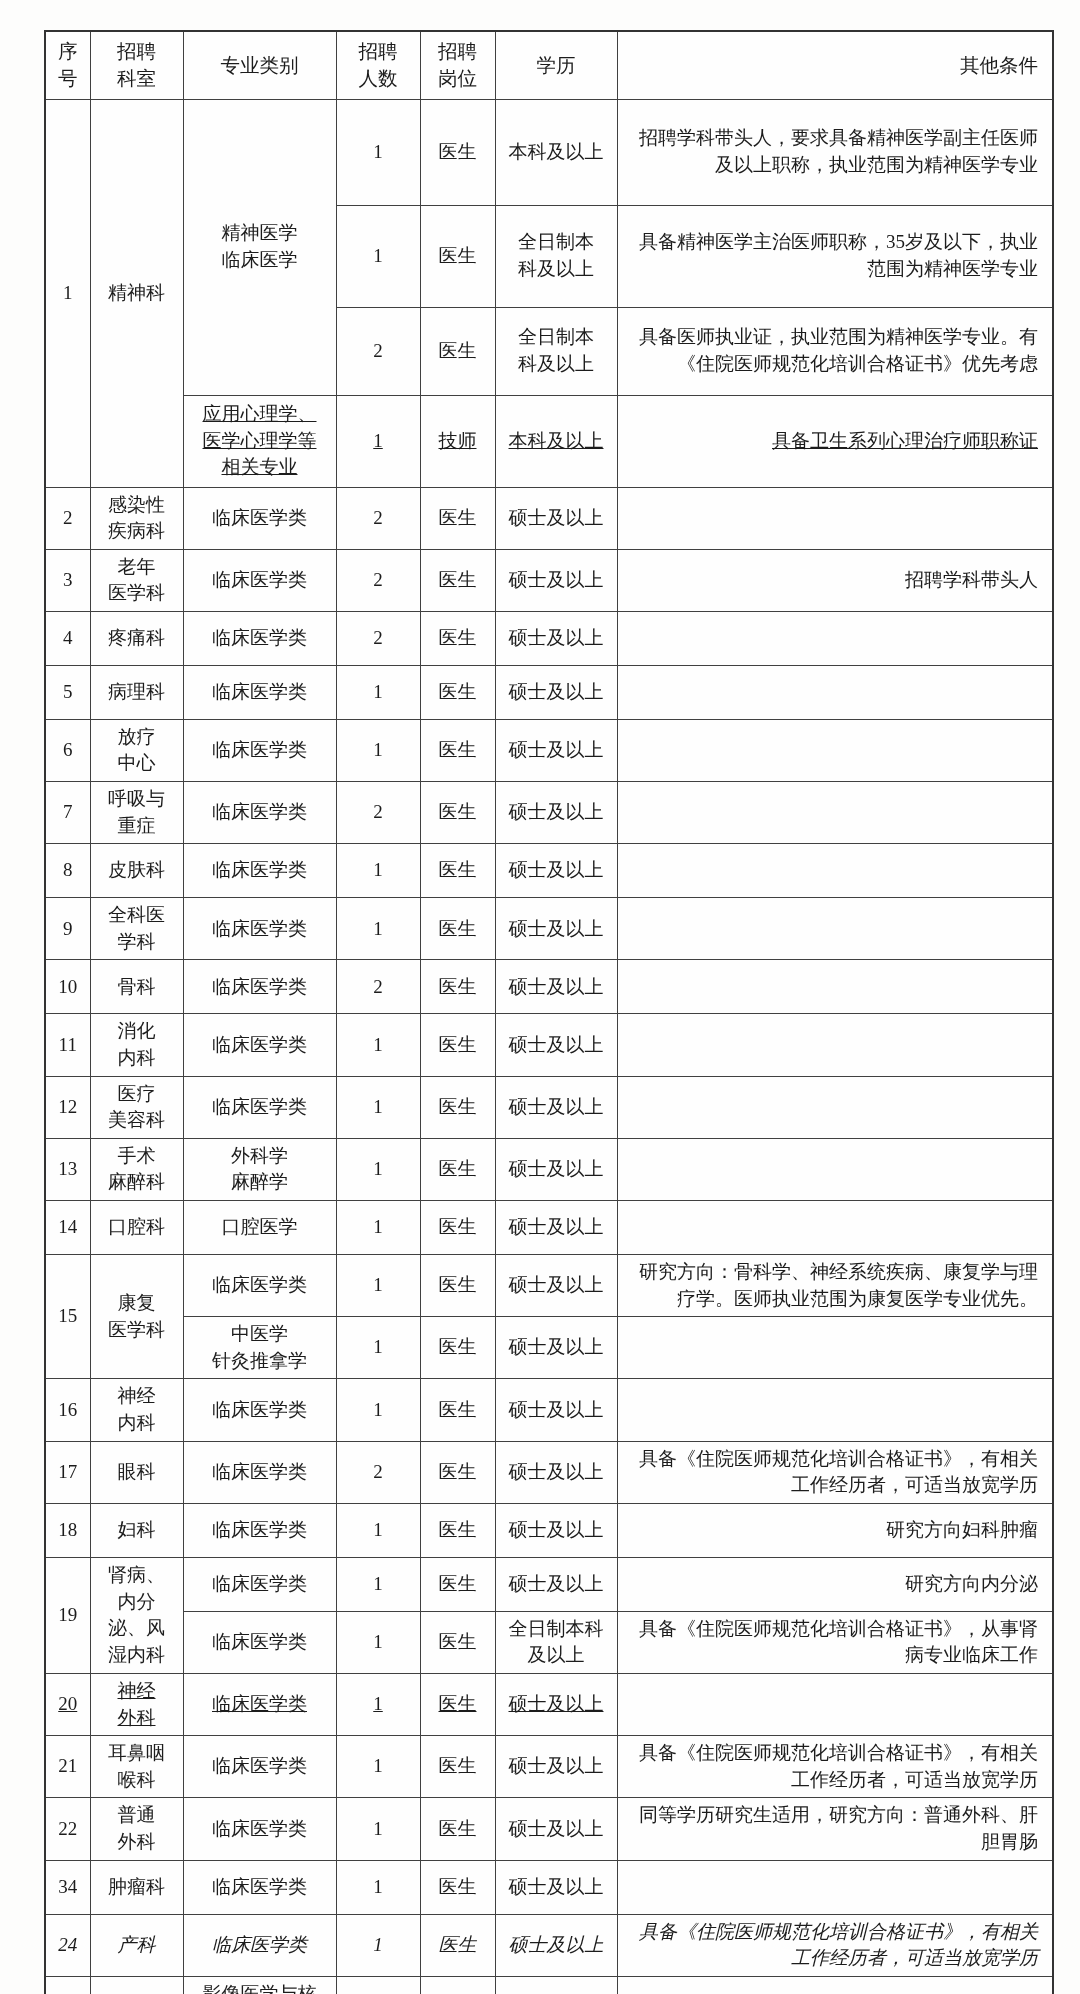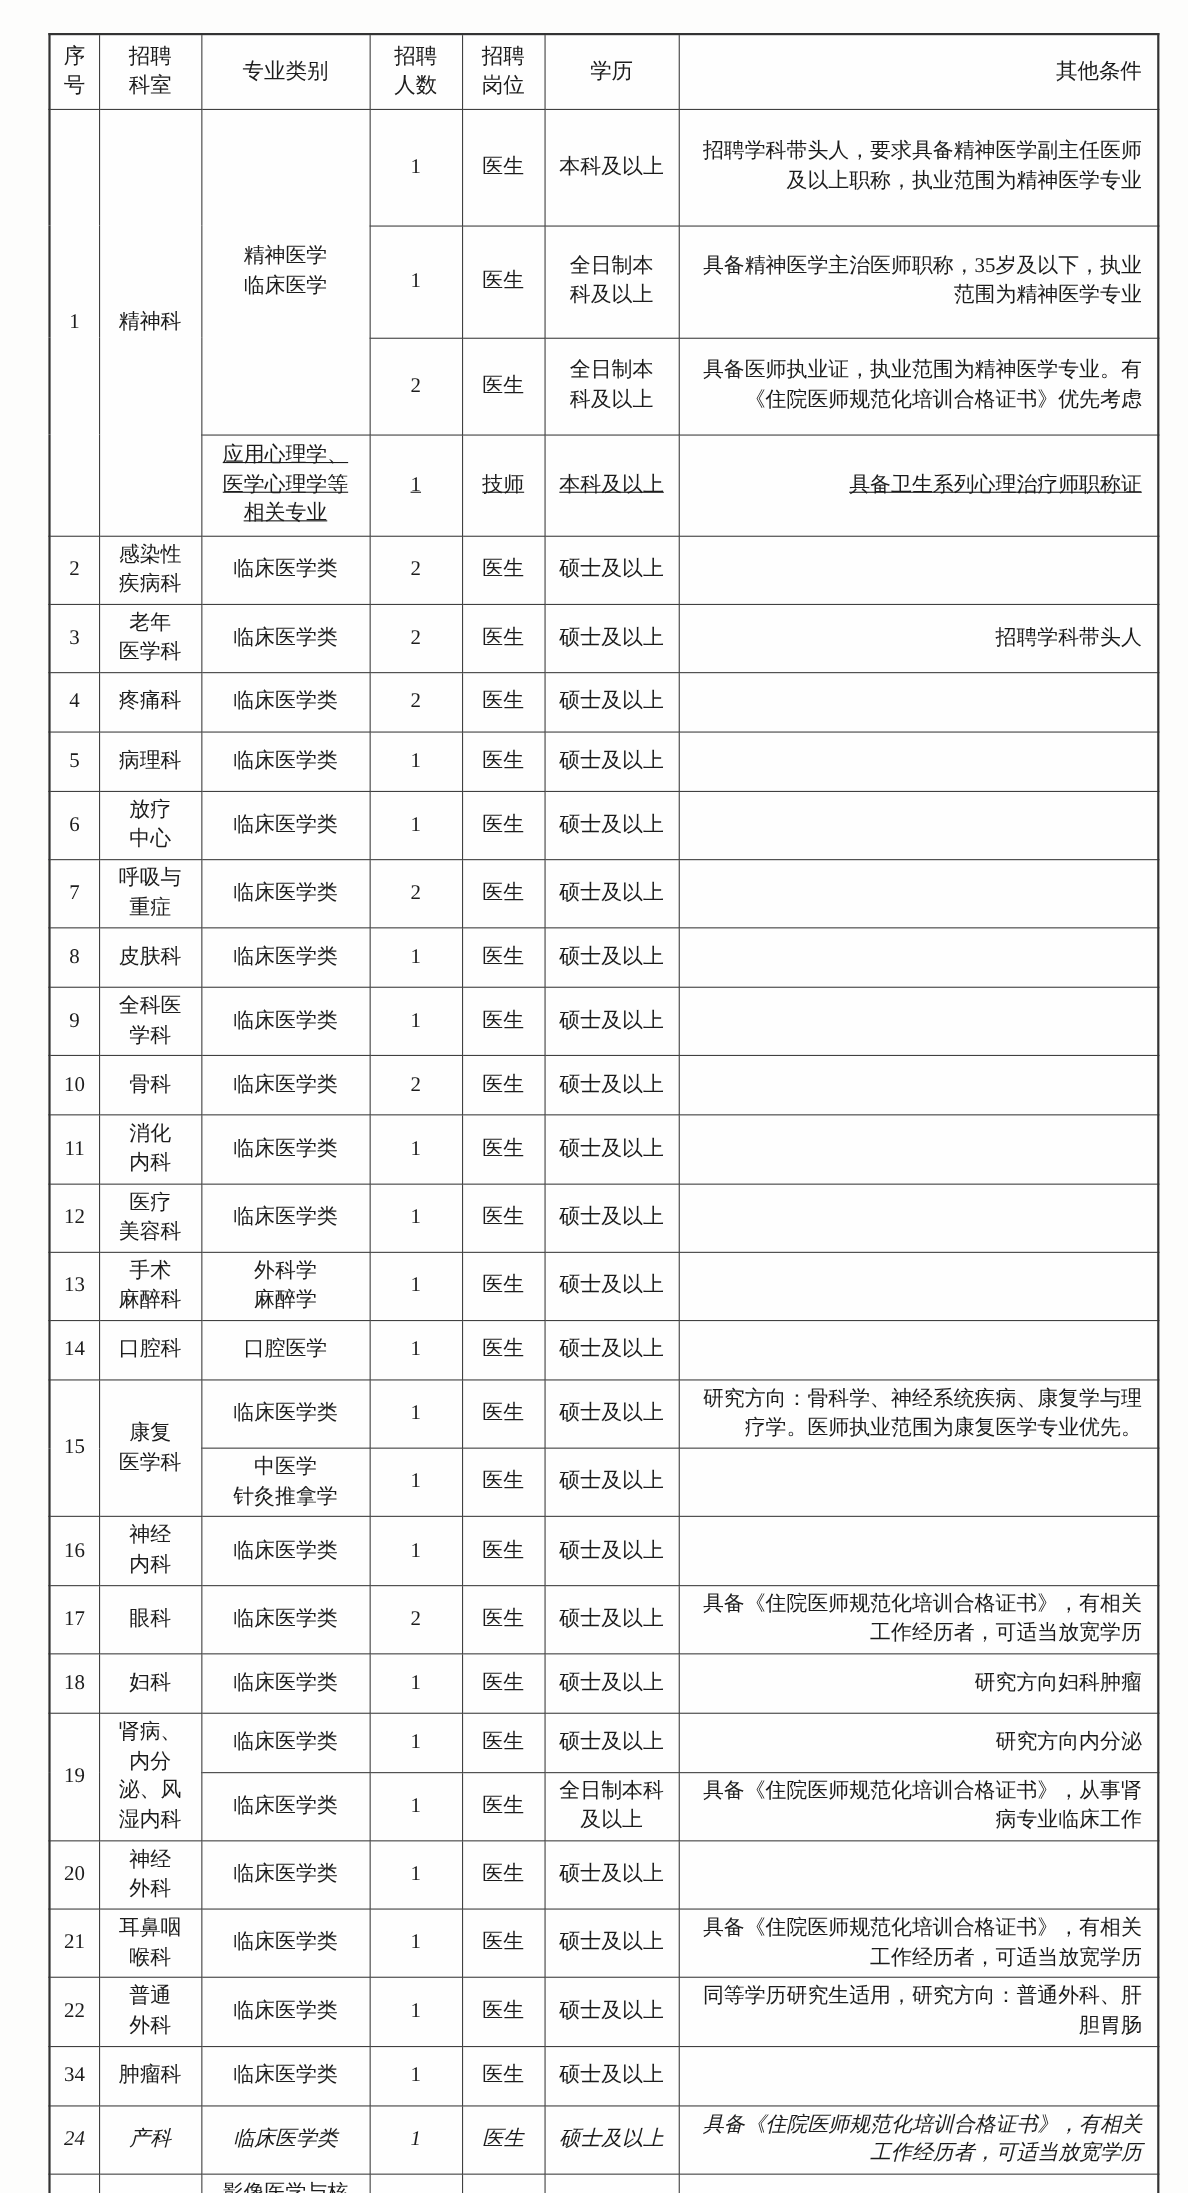--- a/index.html
+++ b/index.html
@@ -285,21 +285,21 @@
           <td class="cond">研究方向内分泌</td>
         </tr>
         <tr style="height: 54px;">
           <td>临床医学类</td>
           <td>1</td>
           <td>医生</td>
           <td>全日制本科
 及以上</td>
           <td class="cond">具备《住院医师规范化培训合格证书》，从事肾病专业临床工作</td>
         </tr>
-        <tr style="height: 54px;">
+        <tr style="height: 54px; text-decoration: underline;">
           <td>20</td>
           <td>神经
 外科</td>
           <td>临床医学类</td>
           <td>1</td>
           <td>医生</td>
           <td>硕士及以上</td>
           <td class="cond"></td>
         </tr>
         <tr style="height: 54px;">

